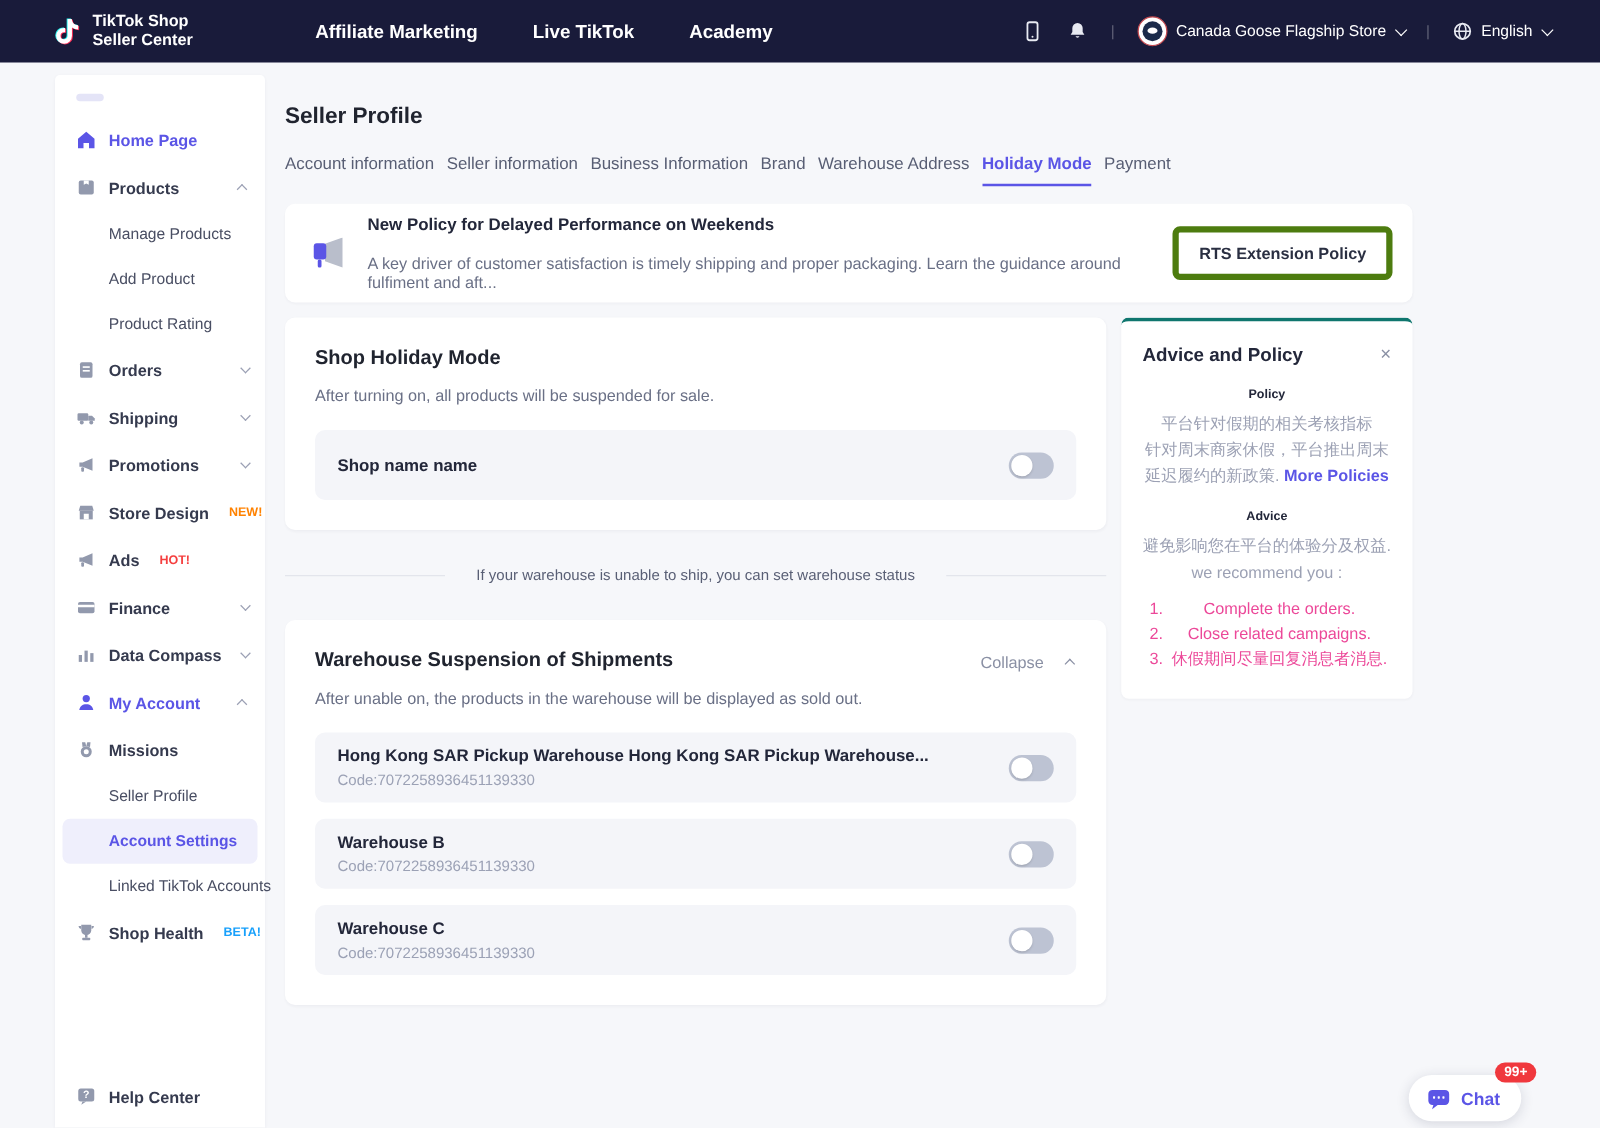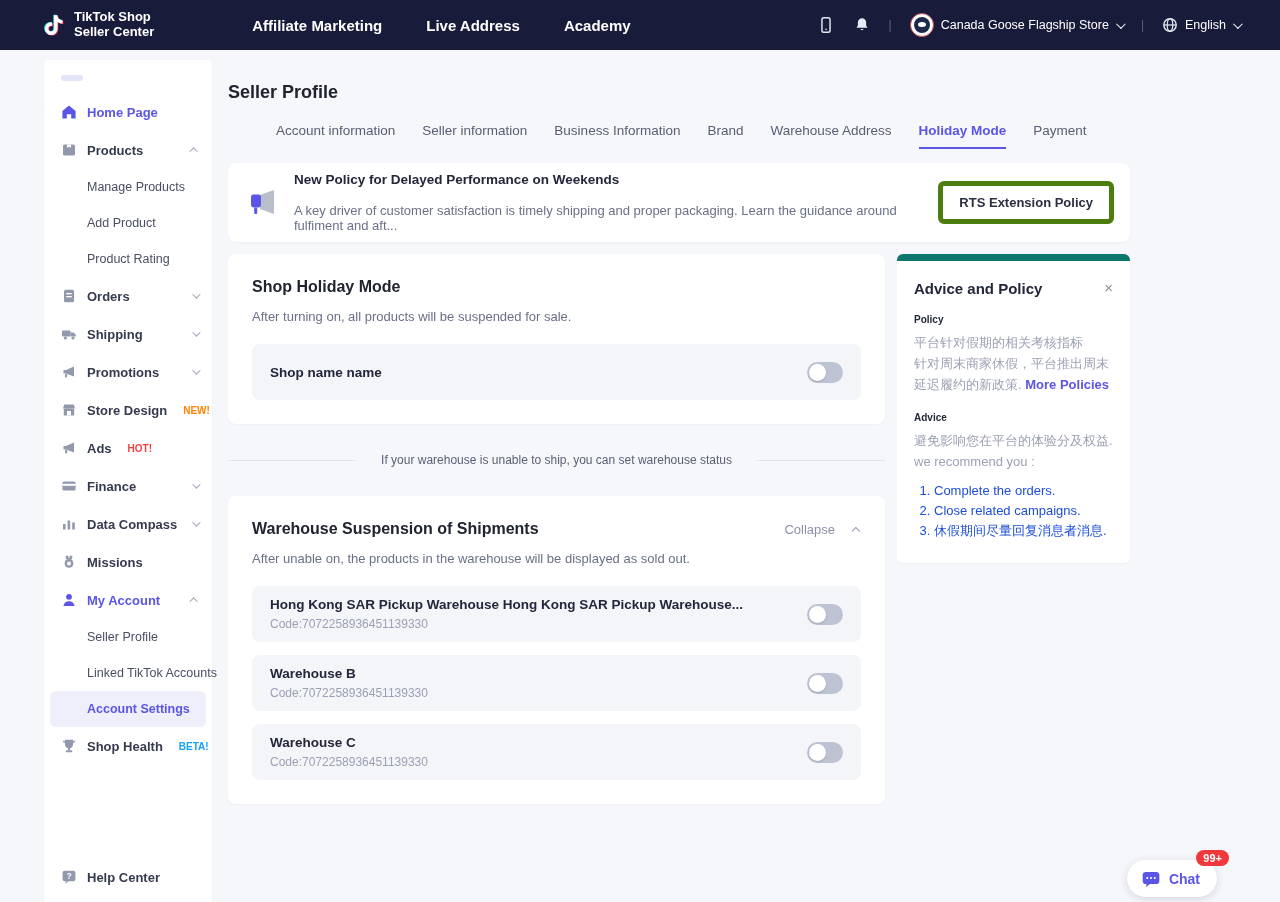--- a/index.html
+++ b/index.html
@@ -42,21 +42,21 @@
   .s-sub.active { background:#EFEFFC; border-radius:6px; margin:0 6px; padding-left:37px;
     color:#5B55E6; font-weight:700; }
   .badge-new { color:#FF8200; font-size:10px; font-weight:800; margin-left:6px; }
   .badge-hot { color:#F53F3F; font-size:10px; font-weight:800; margin-left:6px; }
   .badge-beta { color:#18A0FB; font-size:10px; font-weight:800; margin-left:6px; }
   .help-row { position:absolute; bottom:6px; left:0; right:0; }
 
   
   .main { position:absolute; top:60px; left:228px; width:902px; }
   .page-title { font-size:18px; font-weight:800; color:#20242F; margin:22px 0 20px; }
-  .tabs { display:flex; gap:27px;margin-left:48px; }
+  .tabs { display:flex; gap:10px; }
   .tab { font-size:13.5px; color:#585E74; padding-bottom:9px; cursor:pointer;
     border-bottom:2px solid transparent; white-space:nowrap; }
   .tab.active { color:#5B55E6; font-weight:700; border-bottom-color:#5B55E6; }
 
   .banner { margin-top:14px; background:#fff; border-radius:8px; height:79px;
     display:flex; align-items:center; padding:0 16px; box-shadow:0 1px 2px rgba(40,44,76,.04); }
   .banner-ic { width:30px; margin:0 14px 0 6px; flex:0 0 30px; }
   .banner-title { font-size:13.5px; font-weight:700; color:#23273A; margin-bottom:16px; }
   .banner-desc { font-size:13px; color:#6A7086; }
   .banner-btn { margin-left:auto; flex:0 0 auto; border:5px solid #4d7c0f; border-radius:6px;
@@ -85,30 +85,30 @@
   .divider .note { font-size:12px; color:#595F75; }
 
   .wh-head { display:flex; align-items:center; }
   .collapse { margin-left:auto; display:flex; align-items:center; gap:20px; font-size:13px;
     color:#8A90A4; cursor:pointer; }
   .collapse .chev { border-color:#8A90A4; width:6px; height:6px; transform:rotate(-135deg) translateY(-3px); }
   .wh-row { flex-direction:row; }
   .wh-row + .wh-row { margin-top:13px; }
 
   
-  .advice { background:#fff; border-radius:6px; border-top:7px solid #0f766e;
-    padding:19px 17px 22px; box-shadow:0 1px 2px rgba(40,44,76,.04); }
+  .advice { background:#fff; border-radius:6px; border-top:3px solid #0f766e;
+    padding:19px 17px 22px; box-shadow:0 1px 2px rgba(40,44,76,.04);text-align:center; }
   .advice-head { display:flex; align-items:flex-start; }
   .advice-title { font-size:15px; font-weight:800; color:#23273A; }
   .advice-close { margin-left:auto; color:#8A90A4; font-size:15px; line-height:1; cursor:pointer; }
   .advice h4 { font-size:10px; font-weight:800; color:#23273A; margin-top:17px; }
   .advice p { font-size:13px; color:#9CA1B4; line-height:1.6; margin-top:8px; }
   .advice a { color:#5B55E6; font-weight:700; text-decoration:none; cursor:pointer; }
   .advice ol { margin:8px 0 0 6px; padding-left:14px; }
-  .advice li { font-size:13px; color:#1d4ed8; line-height:1.55; }
+  .advice li { font-size:13px; color:#ec4899; line-height:1.55; }
 
   
   .chat { position:absolute; right:63px; bottom:5px; background:#fff; border-radius:19px;
     height:37px; display:flex; align-items:center; gap:8px; padding:0 17px 0 14px;
     box-shadow:0 2px 10px rgba(40,44,76,.16); cursor:pointer; }
   .chat-label { color:#5B55E6; font-size:14px; font-weight:700; }
   .chat-badge { position:absolute; top:-10px; right:-12px; background:#F0383D; color:#fff;
     font-size:11px; font-weight:800; border-radius:9px; padding:2px 7px; }
 </style>
 </head>
@@ -124,21 +124,21 @@
       <use href="#tn" fill="#FE2C55" transform="translate(0.7,0.5)"></use>
       <use href="#tn" fill="#ffffff"></use>
     </svg>
     <div class="logo-text">
       <div>TikTok Shop</div>
       <div>Seller Center</div>
     </div>
   </div>
   <div class="nav-links">
     <span class="nav-link">Affiliate Marketing</span>
-    <span class="nav-link">Live Address</span>
+    <span class="nav-link">Live TikTok</span>
     <span class="nav-link">Academy</span>
   </div>
   <div class="nav-right">
     <svg width="18" height="20" viewBox="0 0 20 20">
       <rect x="5.5" y="2" width="9" height="16" rx="2" fill="none" stroke="#E8EAF2" stroke-width="1.6"></rect>
       <circle cx="10" cy="14.8" r="0.9" fill="#E8EAF2"></circle>
     </svg>
     <svg width="18" height="20" viewBox="0 0 20 20">
       <path d="M10 2.6a4.6 4.6 0 0 0-4.6 4.6v3.4L3.9 13h12.2l-1.5-2.4V7.2A4.6 4.6 0 0 0 10 2.6z" fill="#E8EAF2"></path>
       <path d="M8.2 14.5a1.9 1.9 0 0 0 3.6 0z" fill="#E8EAF2"></path>
@@ -266,45 +266,45 @@
       <svg viewBox="0 0 16 16">
           <rect x="2" y="8" width="2.6" height="5.5" fill="#9299AD"></rect>
           <rect x="6.6" y="4.5" width="2.6" height="9" fill="#9299AD"></rect>
           <rect x="11.2" y="6.5" width="2.6" height="7" fill="#9299AD"></rect>
         </svg>
       </span>
     <span class="s-lbl">Data Compass</span>
     <span class="chev"></span>
   </div>
 
+  <div class="s-item active">
+    <span class="s-ic">
+      <svg viewBox="0 0 16 16">
+          <circle cx="8" cy="4.8" r="2.9" fill="#5B55E6"></circle>
+          <path d="M2.4 14c.5-3.1 2.6-4.7 5.6-4.7s5.1 1.6 5.6 4.7z" fill="#5B55E6"></path>
+        </svg>
+      </span>
+    <span class="s-lbl">My Account</span>
+    <span class="chev up"></span>
+  </div>
+
   <div class="s-item">
     <span class="s-ic">
       <svg viewBox="0 0 16 16">
           <circle cx="8" cy="9.4" r="4.4" fill="#9299AD"></circle>
           <circle cx="8" cy="9.4" r="2" fill="#fff"></circle>
           <path d="M4.6 1.8h2.6l.8 3.2-3 .6z" fill="#9299AD"></path>
           <path d="M11.4 1.8H8.8L8 5l3 .6z" fill="#9299AD"></path>
         </svg>
       </span>
     <span class="s-lbl">Missions</span>
   </div>
-
-  <div class="s-item active">
-    <span class="s-ic">
-      <svg viewBox="0 0 16 16">
-          <circle cx="8" cy="4.8" r="2.9" fill="#5B55E6"></circle>
-          <path d="M2.4 14c.5-3.1 2.6-4.7 5.6-4.7s5.1 1.6 5.6 4.7z" fill="#5B55E6"></path>
-        </svg>
-      </span>
-    <span class="s-lbl">My Account</span>
-    <span class="chev up"></span>
-  </div>
   <div class="s-sub">Seller Profile</div>
+  <div class="s-sub active">Account Settings</div>
   <div class="s-sub">Linked TikTok Accounts</div>
-  <div class="s-sub active">Account Settings</div>
 
   <div class="s-item">
     <span class="s-ic">
       <svg viewBox="0 0 16 16">
           <path d="M4 1.8h8v4.4a4 4 0 0 1-8 0z" fill="#9299AD"></path>
           <path d="M1.8 2.8h2v2.4a2.6 2.6 0 0 1-2-2.4zM14.2 2.8h-2v2.4a2.6 2.6 0 0 0 2-2.4z" fill="#9299AD"></path>
           <rect x="7" y="9.8" width="2" height="2.4" fill="#9299AD"></rect>
           <rect x="4.8" y="12.2" width="6.4" height="2" rx="0.6" fill="#9299AD"></rect>
         </svg>
       </span>

